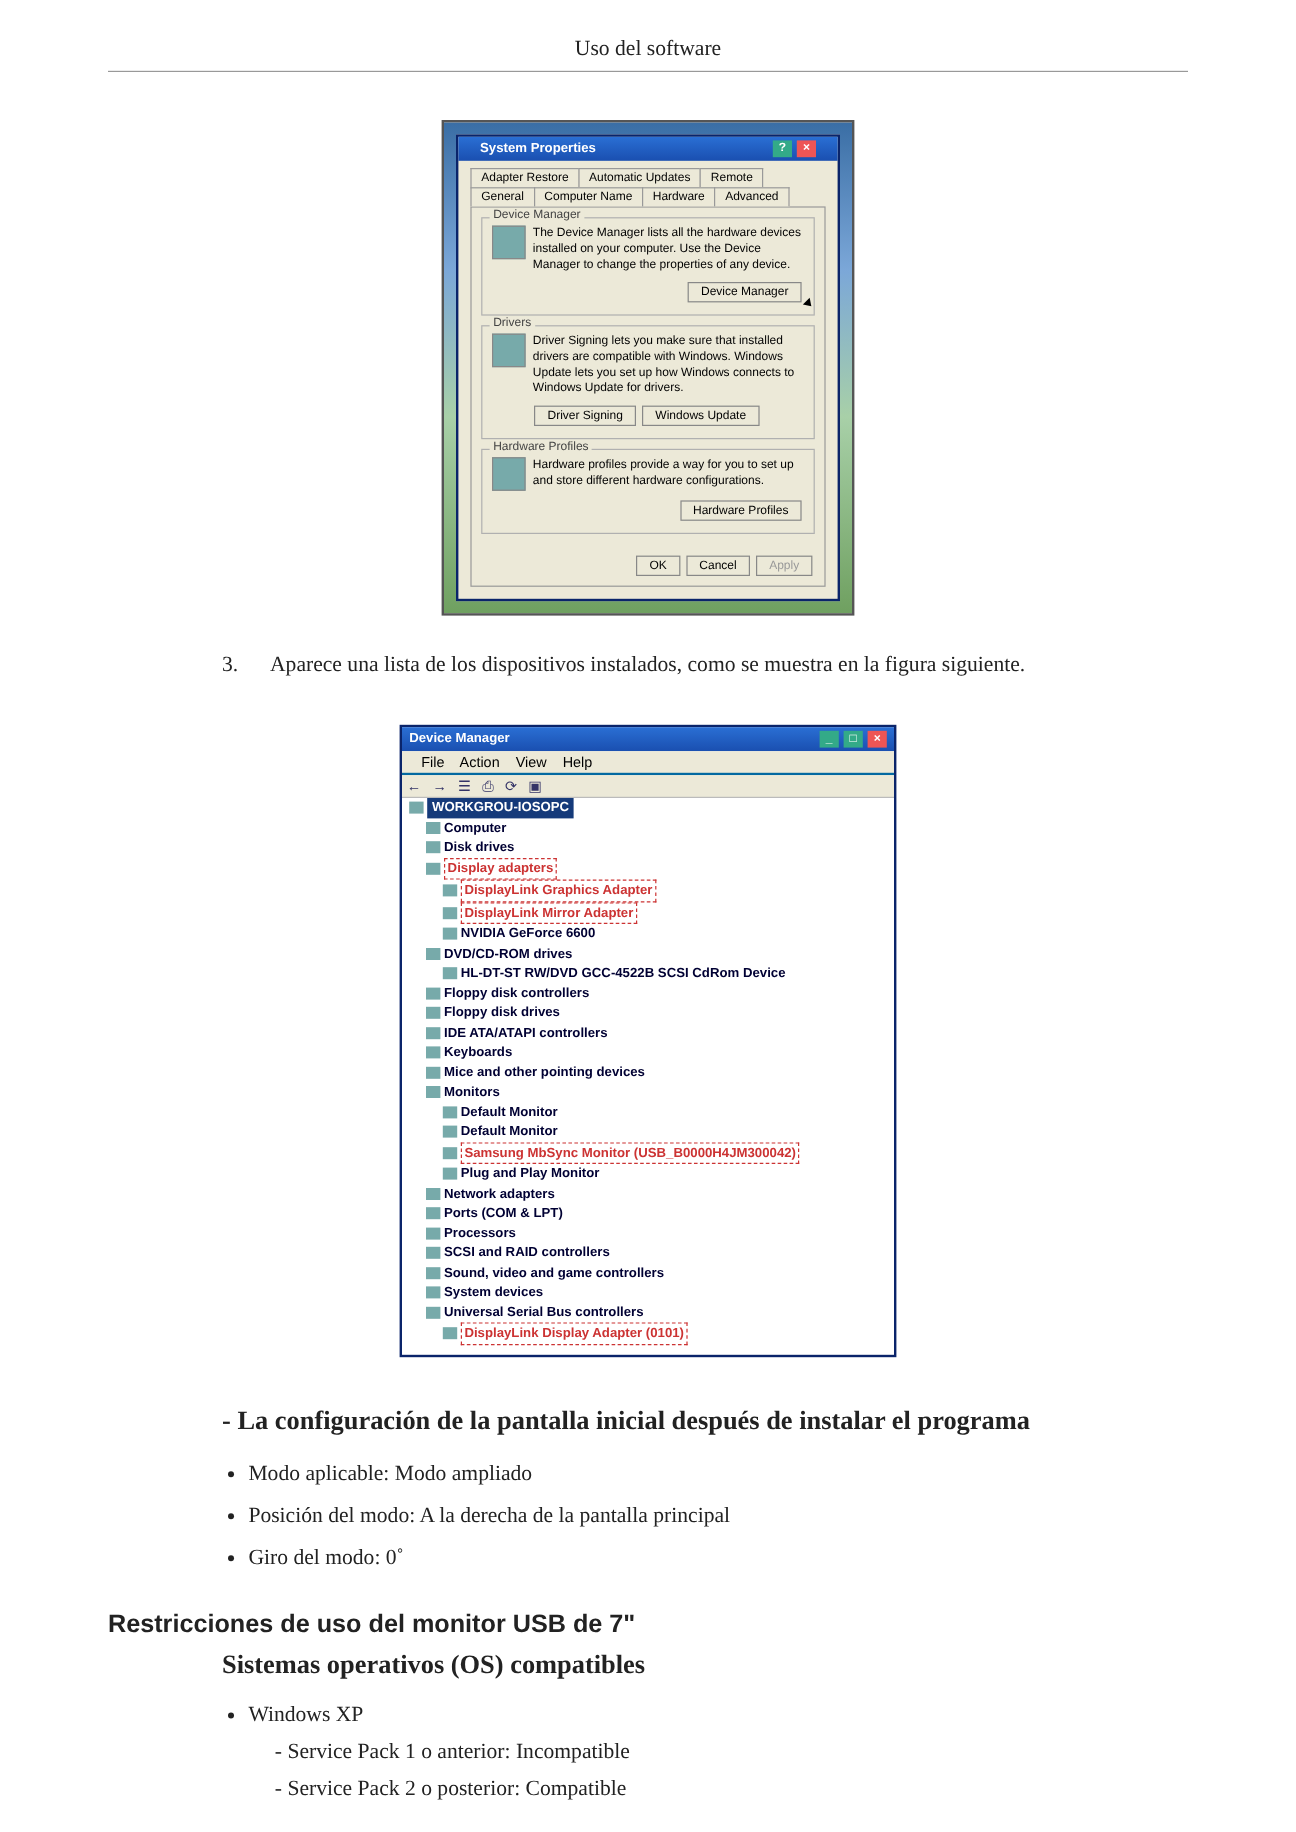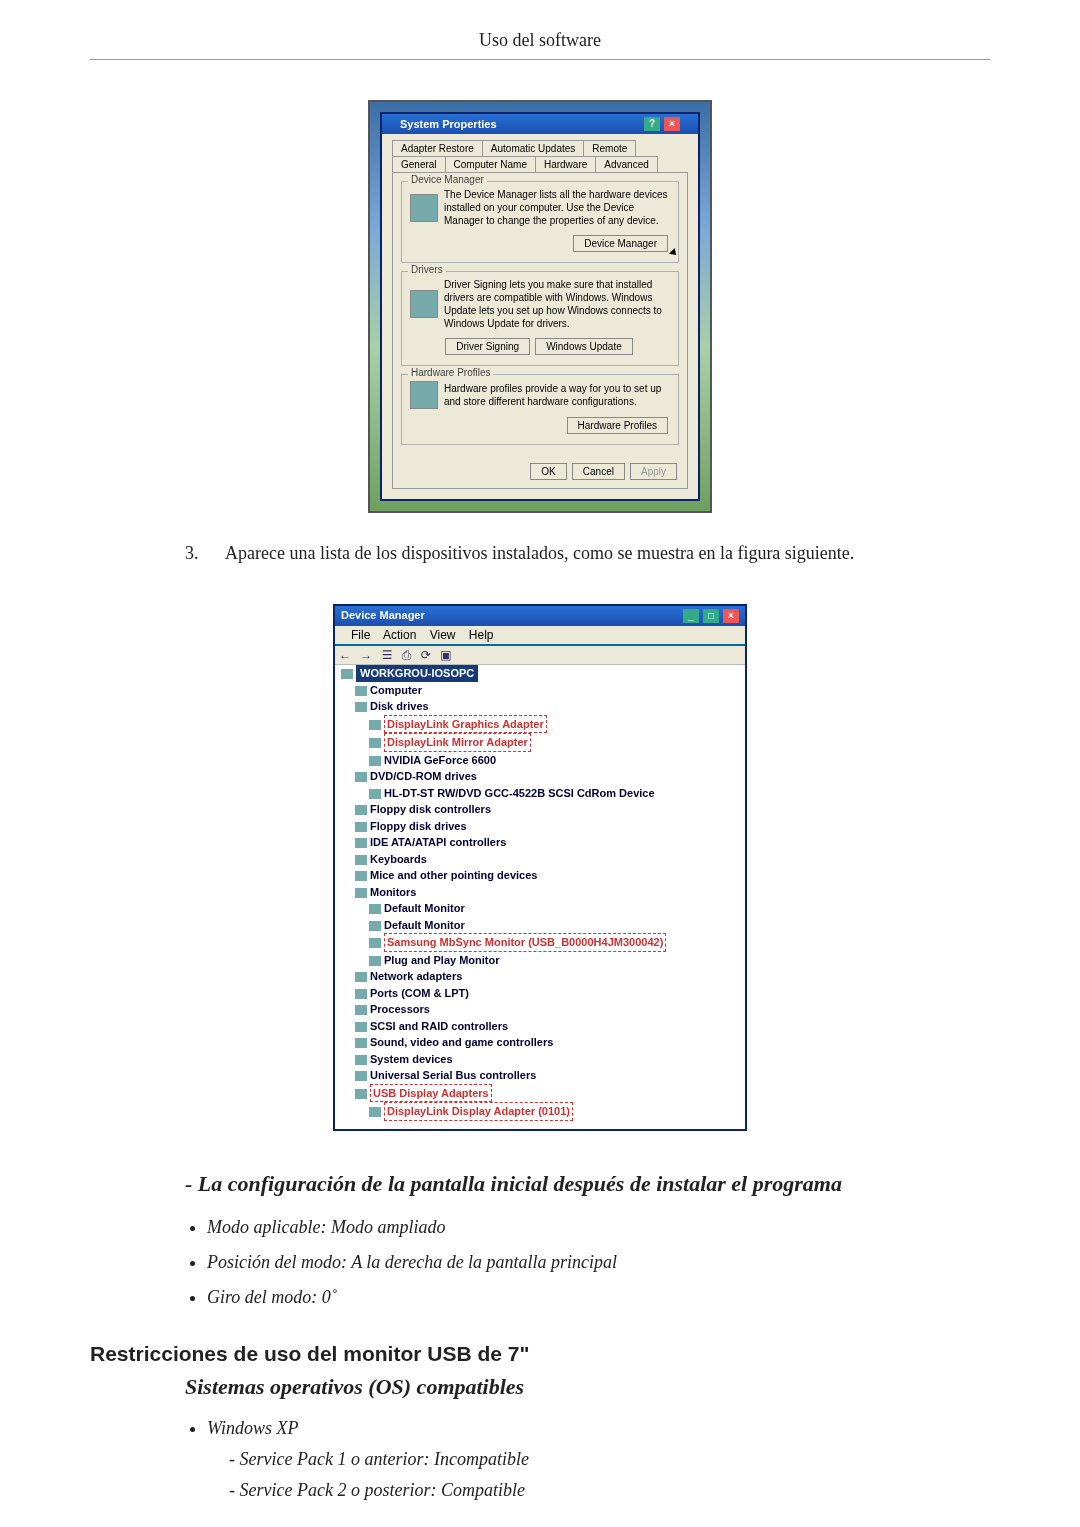--- a/index.html
+++ b/index.html
@@ -69,21 +69,21 @@
     background:#ece9d8;
     margin-right:-1px;
   }
   .tab.active { background:#ece9d8; font-weight:normal; }
   .tab-panel { border:1px solid #999; background:#ece9d8; padding:8px; }
   .group { border:1px solid #b0b0b0; padding:6px 8px 10px; margin-bottom:8px; position:relative;}
   .group-title {
     position:absolute; top:-8px; left:6px; background:#ece9d8;
     font-size:10px; color:#444; padding:0 3px;
   }
-  .group-row { display:flex; align-items:center; gap:6px; }
+  .group-row { display:flex; align-items:flex-start; gap:6px; }
   .group-icon {
     width:26px; height:26px; background:#7aa; border:1px solid #888;
     flex-shrink:0;
   }
   .group-text { font-size:10px; line-height:1.3; }
   .btn {
     display:inline-block;
     border:1px solid #888;
     background:#ece9d8;
     font-size:10px;
@@ -150,21 +150,20 @@
   .dm-tree .root { background:#153a7a; color:#fff; padding:0 4px; display:inline-block;}
   .dm-tree .node { padding-left:14px; color:#003; }
   .dm-tree .node2 { padding-left:28px; }
   .dm-tree .hl { color:#c33; border:1px dashed #c33; display:inline-block; padding:0 2px;}
   .ic{ display:inline-block;width:12px;height:10px;margin-right:3px;background:#7aa;vertical-align:middle;}
 
   
   .content {
     margin-left:95px;
     margin-right:20px;
-    font-style:italic;
   }
   .h3-dash {
     font-size:22px;
     font-weight:bold;
     margin: 40px 0 20px;
   }
   ul.bullets {
     list-style: disc;
     padding-left: 22px;
     font-size:18px;
@@ -286,20 +285,21 @@
         <span>☰</span>
         <span>⎙</span>
         <span>⟳</span>
         <span>▣</span>
       </div>
       <div class="dm-tree">
         <div><span class="ic"></span><span class="root">WORKGROU-IOSOPC</span></div>
         <div class="node"><span class="ic"></span><span>Computer</span></div>
         <div class="node"><span class="ic"></span><span>Disk drives</span></div>
 
+        <div class="node"><span class="ic"></span><span class="hl">Display adapters</span></div>
         <div class="node2"><span class="ic"></span><span class="hl">DisplayLink Graphics Adapter</span></div>
         <div class="node2"><span class="ic"></span><span class="hl">DisplayLink Mirror Adapter</span></div>
         <div class="node2"><span class="ic"></span><span>NVIDIA GeForce 6600</span></div>
 
         <div class="node"><span class="ic"></span><span>DVD/CD-ROM drives</span></div>
         <div class="node2"><span class="ic"></span><span>HL-DT-ST RW/DVD GCC-4522B SCSI CdRom Device</span></div>
 
         <div class="node"><span class="ic"></span><span>Floppy disk controllers</span></div>
         <div class="node"><span class="ic"></span><span>Floppy disk drives</span></div>
         <div class="node"><span class="ic"></span><span>IDE ATA/ATAPI controllers</span></div>
@@ -313,21 +313,20 @@
         <div class="node2"><span class="ic"></span><span>Plug and Play Monitor</span></div>
 
         <div class="node"><span class="ic"></span><span>Network adapters</span></div>
         <div class="node"><span class="ic"></span><span>Ports (COM &amp; LPT)</span></div>
         <div class="node"><span class="ic"></span><span>Processors</span></div>
         <div class="node"><span class="ic"></span><span>SCSI and RAID controllers</span></div>
         <div class="node"><span class="ic"></span><span>Sound, video and game controllers</span></div>
         <div class="node"><span class="ic"></span><span>System devices</span></div>
         <div class="node"><span class="ic"></span><span>Universal Serial Bus controllers</span></div>
 
-        <div class="node"><span class="ic"></span><span class="hl">USB Display Adapters</span></div>
         <div class="node2"><span class="ic"></span><span class="hl">DisplayLink Display Adapter (0101)</span></div>
       </div>
     </div>
   </div>
 
   <div class="content">
     <div class="h3-dash">- La configuración de la pantalla inicial después de instalar el programa</div>
     <ul class="bullets">
       <li>Modo aplicable: Modo ampliado</li>
       <li>Posición del modo: A la derecha de la pantalla principal</li>

